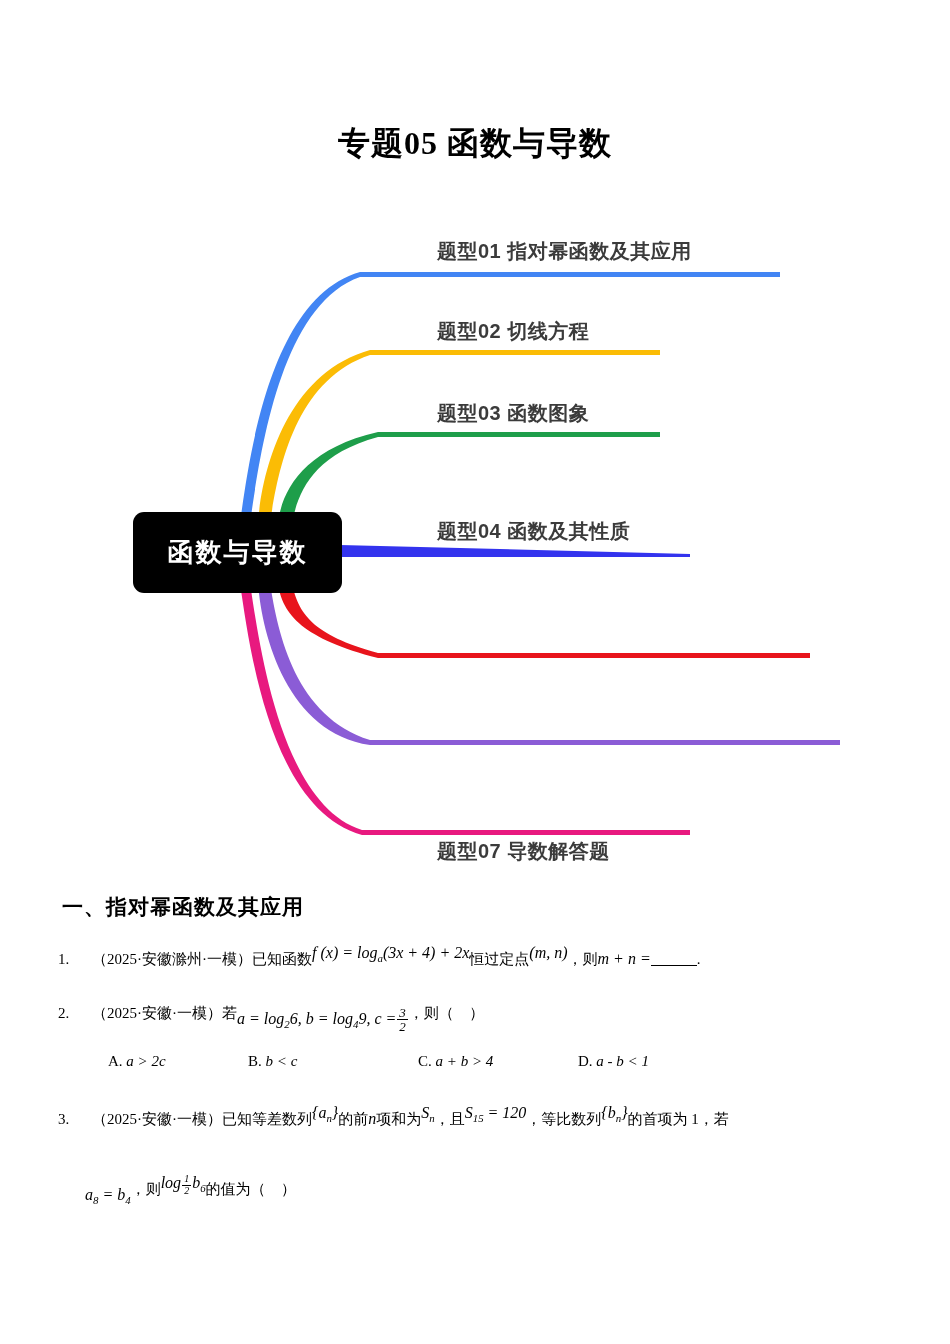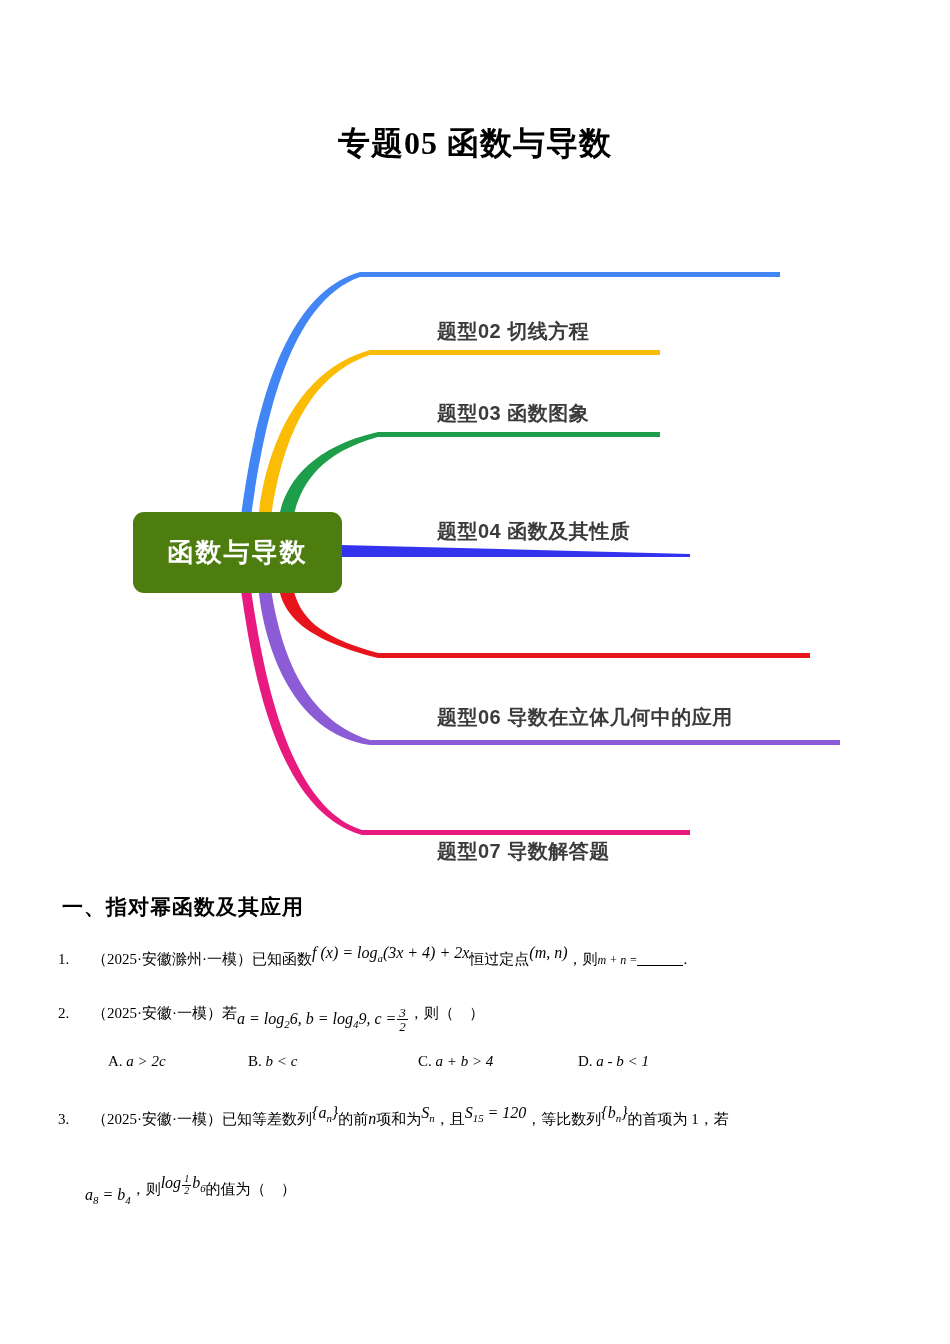--- a/index.html
+++ b/index.html
@@ -41,21 +41,21 @@
     position: absolute;
     top: 0;
     left: 0;
   }
   .node-box {
     position: absolute;
     left: 133px;
     top: 307px;
     width: 209px;
     height: 81px;
-    background: #4d7c0f;
+    background: #000000;
     border-radius: 11px;
     display: flex;
     align-items: center;
     justify-content: center;
     z-index: 5;
   }
   .node-label {
     color: #ffffff;
     font-size: 26px;
     font-weight: bold;
@@ -167,31 +167,31 @@
 
     <path fill="#8B5CD6" stroke="none" d="M 270,378 C 278,430 296,512 370,535 L 840,535 L 840,540 L 370,540 C 288,528 262,432 258,378 Z"></path>
 
     <path fill="#E8197F" stroke="none" d="M 250,378 C 260,445 282,600 362,625 L 690,625 L 690,630 L 362,630 C 272,605 250,448 240,378 Z"></path>
   </svg>
 
   <div class="node-box">
     <span class="node-label">函数与导数</span>
   </div>
 
+  <div class="branch-label" style="left:437px; top:33px;">题型01 指对幂函数及其应用</div>
   <div class="branch-label" style="left:437px; top:113px;">题型02 切线方程</div>
   <div class="branch-label" style="left:437px; top:195px;">题型03 函数图象</div>
   <div class="branch-label" style="left:437px; top:313px;">题型04 函数及其性质</div>
-  <div class="branch-label" style="left:437px; top:499px;">题型06 导数在立体几何中的应用</div>
   <div class="branch-label" style="left:437px; top:589px;margin-top:44px;">题型07 导数解答题</div>
 </div>
 
 <div class="section-heading">一、指对幂函数及其应用</div>
 
 <div class="prob" style="top:940px;">
-  <span class="pnum">1.</span><span>（2025·安徽滁州·一模）</span><span>已知函数</span><span class="raise"><span class="mathit">f (x) = log</span><span class="sub">a</span><span class="mathit">(3x + 4) + 2x</span></span><span>恒过定点</span><span class="raise">(m, n)</span><span>，则</span><span class="mathit" style="font-size:12px;">m + n =</span><span class="blank-line"></span><span>.</span>
+  <span class="pnum">1.</span><span>（2025·安徽滁州·一模）</span><span>已知函数</span><span class="raise"><span class="mathit">f (x) = log</span><span class="sub">a</span><span class="mathit">(3x + 4) + 2x</span></span><span>恒过定点</span><span class="raise">(m, n)</span><span>，则</span><span class="mathit" style="font-size:16px;">m + n =</span><span class="blank-line"></span><span>.</span>
 </div>
 
 <div class="prob" style="top:1000px;">
   <span class="pnum">2.</span><span>（2025·安徽·一模）</span><span>若</span><span class="mb"><span class="mathit">a = log</span><span class="sub">2</span><span class="mathit">6, b = log</span><span class="sub">4</span><span class="mathit">9, c =</span><span class="frac"><span class="num">3</span><span class="den">2</span></span></span><span>，则（</span><span class="paren-empty">&nbsp;&nbsp;</span><span>）</span>
 </div>
 
 <div class="opt-row" style="top:1053px; height:26px;">
   <span class="opt" style="left:50px;"><span>A.</span>&nbsp;<span class="mathit">a &gt; 2c</span></span>
   <span class="opt" style="left:190px;"><span>B.</span>&nbsp;<span class="mathit">b &lt; c</span></span>
   <span class="opt" style="left:360px;"><span>C.</span>&nbsp;<span class="mathit">a + b &gt; 4</span></span>

